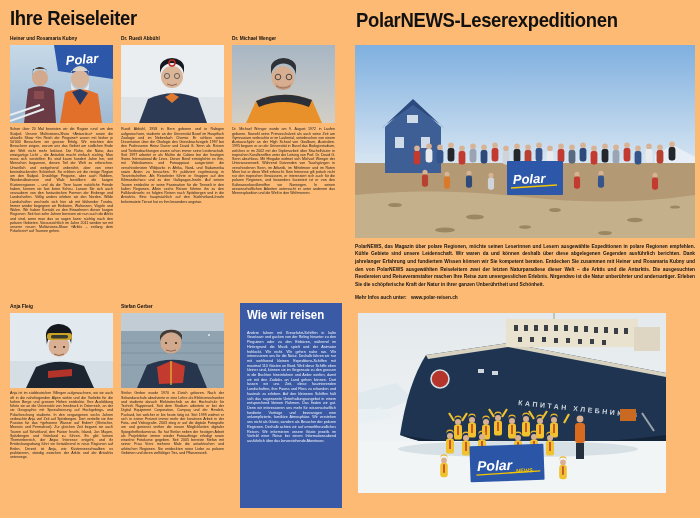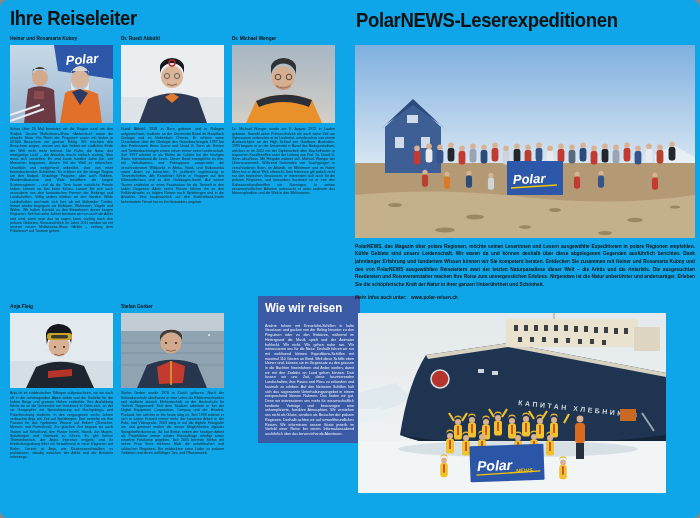--- a/index.html
+++ b/index.html
@@ -1,30 +1,30 @@
 <!DOCTYPE html>
 <html><head>
 <meta charset="utf-8">
 <style>
   html,body{margin:0;padding:0;background:#888;}
-  #canvas{position:relative;width:700px;height:518px;background:#0ea5e9;overflow:hidden;
-          font-family:"Liberation Sans",sans-serif;color:#1a1a1a;border-radius:8px;}
+  #canvas{position:relative;width:700px;height:518px;background:#fdba74;overflow:hidden;
+          font-family:"Liberation Sans",sans-serif;color:#1a1a1a;}
   .ptitle{position:absolute;font-weight:bold;font-size:21px;letter-spacing:-0.4px;
           transform:scaleX(0.88);transform-origin:0 0;color:#111;white-space:nowrap;}
   .pname{position:absolute;font-weight:bold;font-size:9.6px;line-height:10px;
          transform:scale(0.5);transform-origin:0 0;white-space:nowrap;color:#111;}
   .micro{position:absolute;font-size:7.2px;line-height:8.5px;text-align:justify;
          transform:scale(0.5);transform-origin:0 0;color:#222;}
   .w103{width:206px;}
   .intro{position:absolute;font-size:9.6px;line-height:15.2px;font-weight:bold;text-align:justify;
          transform:scale(0.5);transform-origin:0 0;width:680px;color:#161616;}
   .infoline{position:absolute;font-size:9.6px;font-weight:bold;transform:scale(0.5);
             transform-origin:0 0;white-space:nowrap;color:#161616;}
   .infoline .url{margin-left:6px;}
-  .bluebox{position:absolute;left:240px;top:296px;width:102px;height:147px;background:#3b5aa5;margin-left:18px;}
+  .bluebox{position:absolute;left:240px;top:303px;width:102px;height:205px;background:#3b5aa5;}
   .bluebox h2{position:absolute;left:7px;top:5px;margin:0;color:#fff;font-size:12.5px;
               font-weight:bold;transform:scaleX(0.92);transform-origin:0 0;white-space:nowrap;}
   .bluebox .micro{color:#f2f5fb;left:7px;top:27px;width:178px;font-size:7.4px;line-height:9.4px;}
   .photo{position:absolute;display:block;}
 </style>
 </head>
 <body>
 
 <div id="canvas">
 

